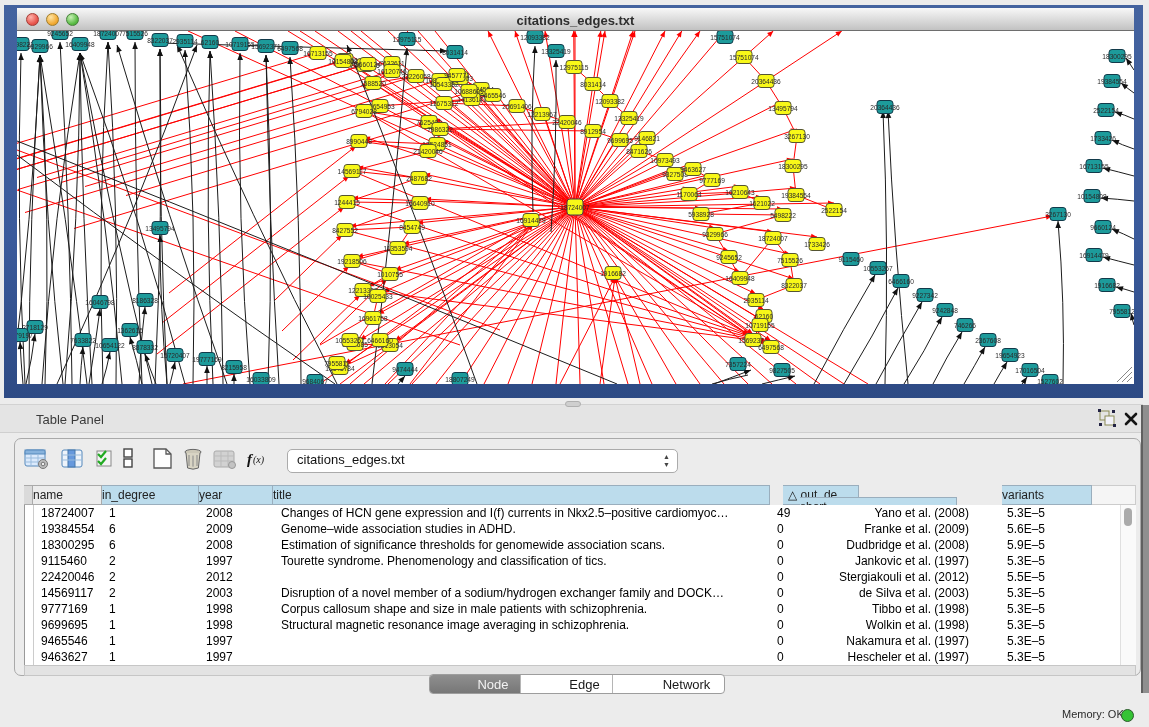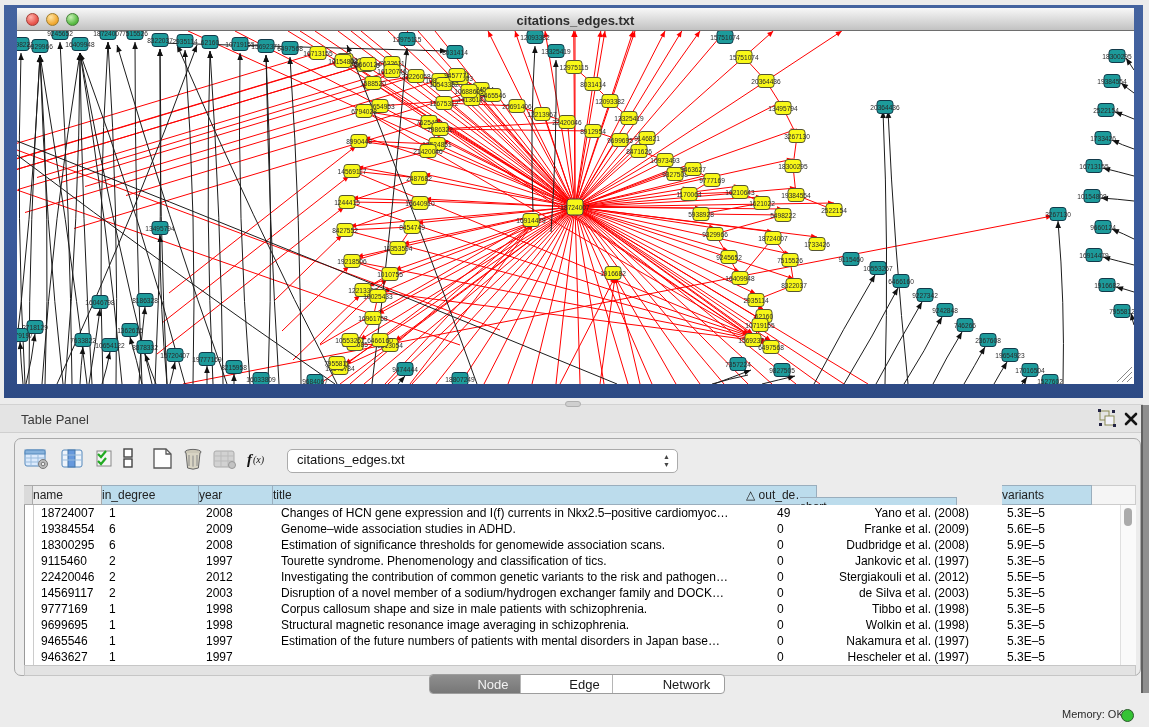--- a/index.html
+++ b/index.html
@@ -8,21 +8,21 @@
 .titlebar { position:absolute; left:13px; top:3px; width:1117px; height:23px;
   background:linear-gradient(#f8f8f8,#dadada 55%,#c2c2c2); border-bottom:1px solid #6e6e6e; }
 .tl { position:absolute; top:5px; width:13px; height:13px; border-radius:50%; }
 .tl.r { left:9px; background:radial-gradient(circle at 35% 30%, #fdb3ac, #e8544b 65%, #c04840); border:1px solid #a43b35;}
 .tl.y { left:29px; background:radial-gradient(circle at 35% 30%, #fde4a4, #f2a931 65%, #cc8c26); border:1px solid #a17d2a;}
 .tl.g { left:49px; background:radial-gradient(circle at 35% 30%, #c8f0b6, #58bb43 65%, #469a35); border:1px solid #45803a;}
 .wtitle { position:absolute; top:5px; left:0; width:100%; text-align:center;
   font-size:13px; font-weight:bold; color:#2e2e2e; }
 .tp-bar { position:absolute; left:0; top:404px; width:1143px; height:29px; background:#e4e4e4;
   border-top:1px solid #d2d2d2; border-bottom:1px solid #cfcfcf; }
-.tp-bar .t { position:absolute; left:21px; top:7px; font-size:13px; color:#3a3a3a; }
+.tp-bar .t { position:absolute; left:36px; top:7px; font-size:13px; color:#3a3a3a; }
 .panel { position:absolute; left:14px; top:438px; width:1127px; height:238px;
   background:#ececec; border:1px solid #a9a9a9; border-radius:7px; }
 .combo { position:absolute; left:287px; top:449px; width:391px; height:24px; background:#fff;
   border:1px solid #ababab; border-radius:5px; font-size:13px; color:#111; line-height:20px; padding-left:9px; }
 .combo .arr { position:absolute; right:7px; top:3px; font-size:7px; color:#444; line-height:8px; }
 .thead { position:absolute; left:24px; top:485px; height:20px; font-size:12px; color:#222; }
 .thead div { position:absolute; top:0; height:20px; line-height:19px;
   background:#bcdcec; border:1px solid #9aaebd; border-left:none; white-space:nowrap; overflow:hidden; }
 .tbody { position:absolute; left:24px; top:505px; width:1112px; height:160px; background:#fff;
   border-left:1px solid #999; border-right:1px solid #bbb; }
@@ -877,21 +877,21 @@
   <text x="229" y="17" font-size="15" font-style="italic" font-family="Liberation Serif, serif" fill="#111" font-weight="bold">f</text>
   <text x="235" y="16" font-size="10" font-style="italic" font-family="Liberation Serif, serif" fill="#111">(x)</text>
 </svg>
 <div class="combo">citations_edges.txt<span class="arr">▲<br>▼</span></div>
 <div class="thead">
   <div style="left:0px;width:9px;background:#dadada;border-color:#aaa;"></div>
   <div style="left:9px;width:69px;background:#ececec;border-color:#aaa;">name</div>
   <div style="left:78px;width:97px;">in_degree</div>
   <div style="left:175px;width:74px;">year</div>
   <div style="left:249px;width:497px;">title</div>
-  <div style="left:717px;width:76px;text-align:left;padding-left:5px;">△ out_de…</div>
+  <div style="left:759px;width:76px;text-align:left;padding-left:5px;">△ out_de…</div>
   <div style="left:776px;width:157px;margin-top:12px;">short</div>
   <div style="left:978px;width:90px;">variants</div>
   <div style="left:1068px;width:44px;background:#f5f5f5;border-color:#ccc;"></div>
 </div>
 <div class="tbody">
 <div class="trow">
       <div class="c0">18724007</div>
       <div class="c1">1</div>
       <div class="c2">2008</div>
       <div class="c3">Changes of HCN gene expression and I(f) currents in Nkx2.5–positive cardiomyoc…</div>
@@ -923,21 +923,20 @@
       <div class="c2">1997</div>
       <div class="c3">Tourette syndrome. Phenomenology and classification of tics.</div>
       <div class="c4">0</div>
       <div class="c5">Jankovic et al. (1997)</div>
       <div class="c6">5.3E–5</div>
     </div>
 <div class="trow">
       <div class="c0">22420046</div>
       <div class="c1">2</div>
       <div class="c2">2012</div>
-      <div class="c3">Investigating the contribution of common genetic variants to the risk and pathogen…</div>
       <div class="c4">0</div>
       <div class="c5">Stergiakouli et al. (2012)</div>
       <div class="c6">5.5E–5</div>
     </div>
 <div class="trow">
       <div class="c0">14569117</div>
       <div class="c1">2</div>
       <div class="c2">2003</div>
       <div class="c3">Disruption of a novel member of a sodium/hydrogen exchanger family and DOCK…</div>
       <div class="c4">0</div>
@@ -959,21 +958,20 @@
       <div class="c2">1998</div>
       <div class="c3">Structural magnetic resonance image averaging in schizophrenia.</div>
       <div class="c4">0</div>
       <div class="c5">Wolkin et al. (1998)</div>
       <div class="c6">5.3E–5</div>
     </div>
 <div class="trow">
       <div class="c0">9465546</div>
       <div class="c1">1</div>
       <div class="c2">1997</div>
-      <div class="c3">Estimation of the future numbers of patients with mental disorders in Japan base…</div>
       <div class="c4">0</div>
       <div class="c5">Nakamura et al. (1997)</div>
       <div class="c6">5.3E–5</div>
     </div>
 <div class="trow">
       <div class="c0">9463627</div>
       <div class="c1">1</div>
       <div class="c2">1997</div>
       <div class="c4">0</div>
       <div class="c5">Hescheler et al. (1997)</div>

